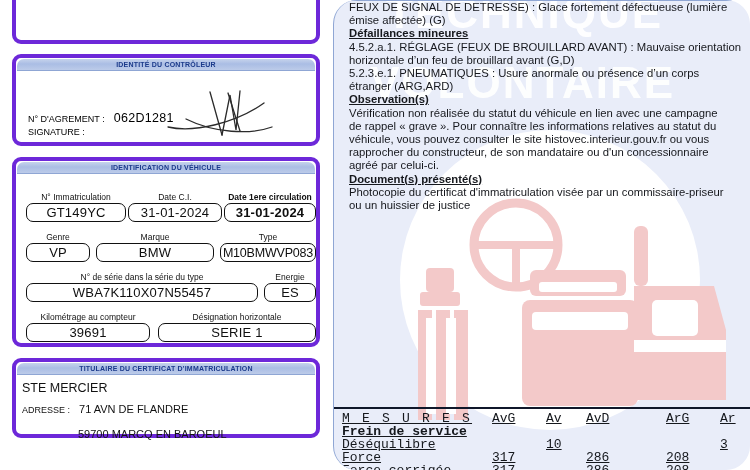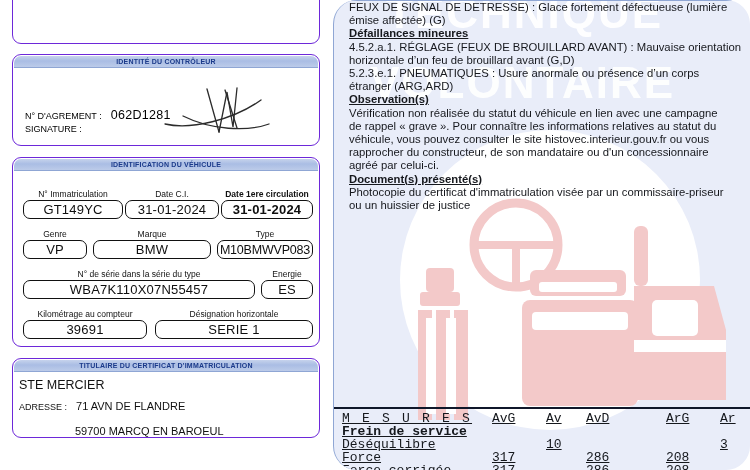--- a/index.html
+++ b/index.html
@@ -12,21 +12,21 @@
   .page{position:absolute;inset:0;display:flex;}
 
   
   .left-col{
     width:333px;height:470px;position:relative;background:#ffffff;
     box-sizing:border-box;
   }
 
   .panel{
     position:absolute;
-    border:1px solid #6d28d9;
+    border:4px solid #6d28d9;
     border-radius:9px;
     background:#ffffff;
     box-sizing:border-box;
   }
   .panel-head{
     height:11px;
     margin:1px 1px 0 1px;
     border-radius:7px 7px 0 0;
     background:linear-gradient(to bottom,#c6d3ec 0%,#aabde4 45%,#bccbe9 100%);
     border-bottom:1px solid #8fa6d4;

